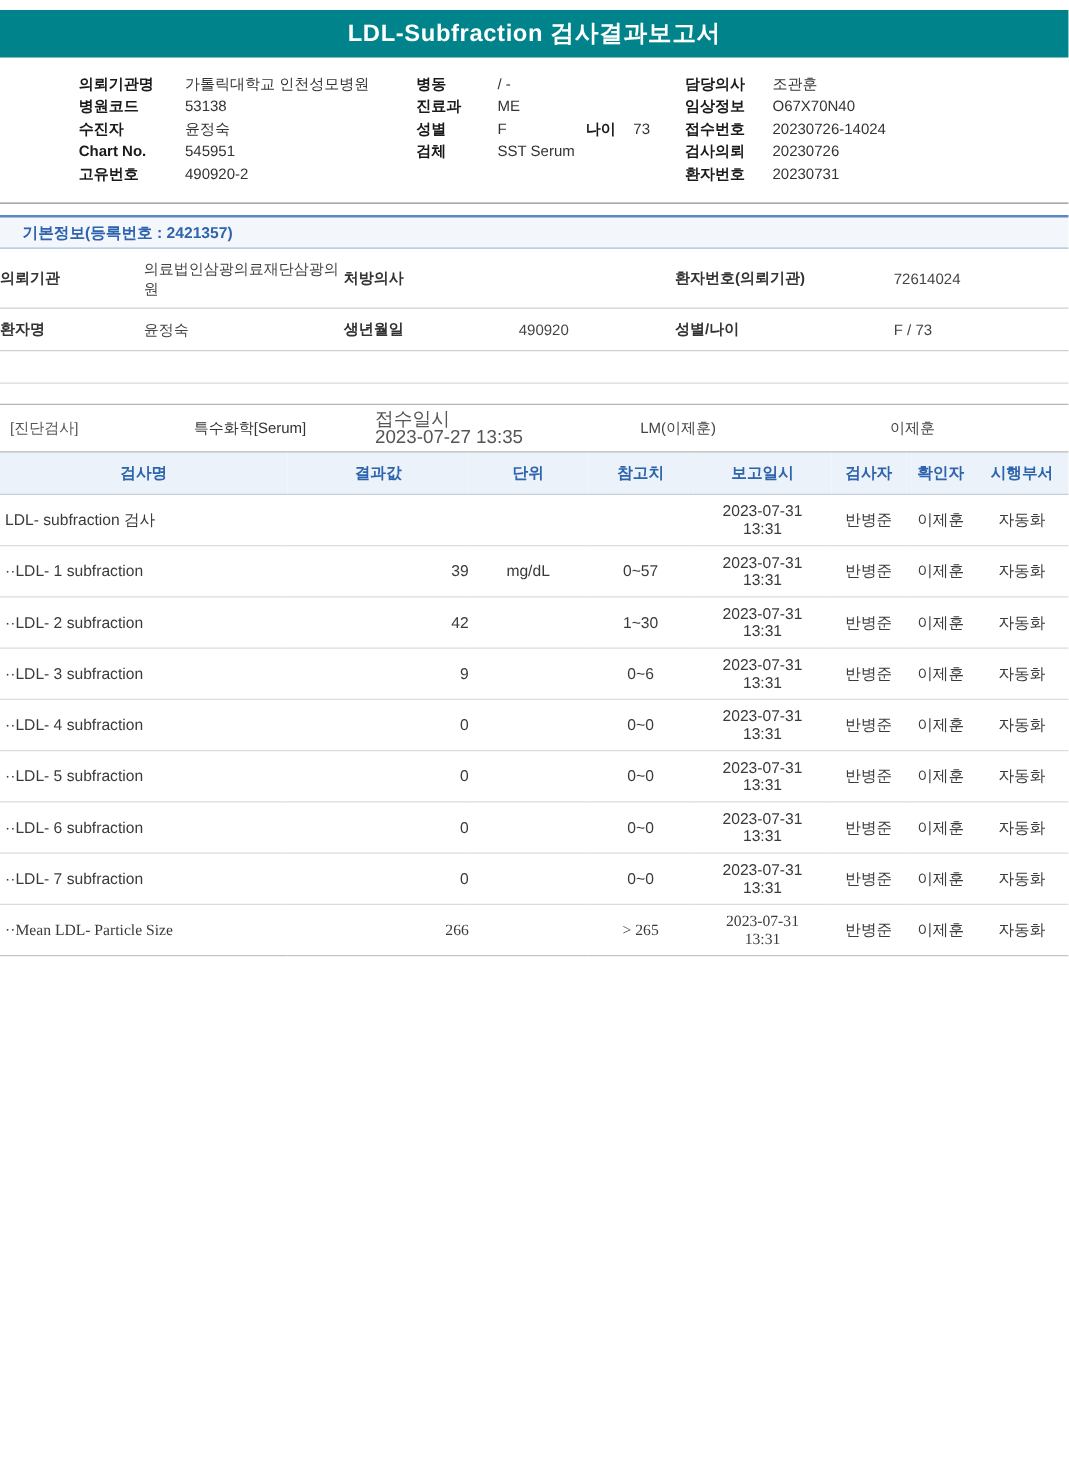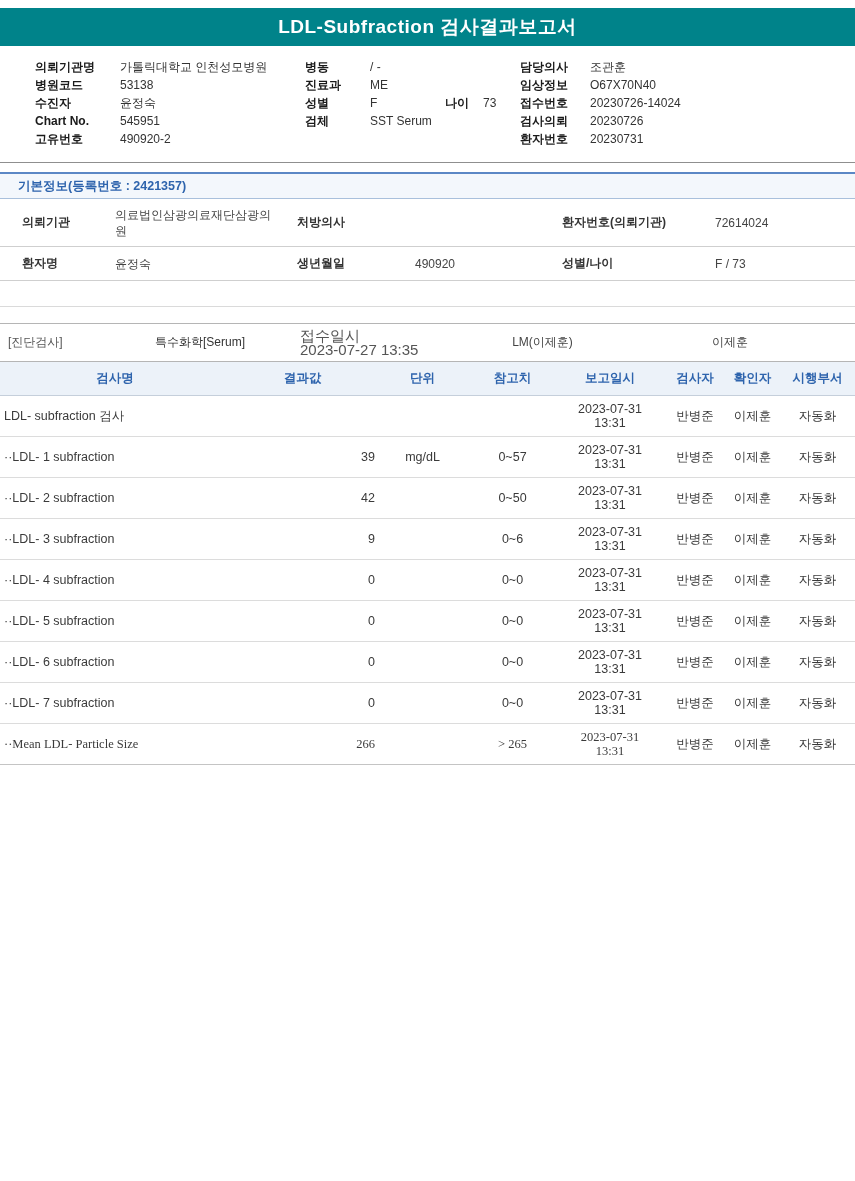--- a/index.html
+++ b/index.html
@@ -17,21 +17,21 @@
     background:var(--banner-color,#00838A);
     display:flex; align-items:center; justify-content:center;
   }
   .banner .title { color:#ffffff; font-size:19px; font-weight:bold; letter-spacing:.5px; }
 
   
   .header-info { display:flex; padding:12px 0 0 35px; }
   .hcol1 { width:270px; }
   .hcol2 { width:215px; }
   .hcol3 { flex:1; }
-  .hrow { display:flex; line-height:18px; font-size:12px; }
+  .hrow { display:flex; line-height:18px; font-size:12px;margin-left:28px; }
   .hlabel { font-weight:bold; color:#1a1a1a; flex-shrink:0; }
   .hcol1 .hlabel { width:85px; }
   .hcol2 .hlabel { width:65px; }
   .hcol3 .hlabel { width:70px; }
   .hvalue { color:#333333; }
   .hvalue.short { width:75px; }
   .hlabel.inline { width:auto; margin-right:14px; }
 
   .divider { margin-top:14px; border-bottom:1px solid #8f8f8f; }
 
@@ -48,21 +48,21 @@
   
   .info-row {
     display:grid;
     grid-template-columns:110px 165px 135px 130px 170px 1fr;
     align-items:center;
     border-bottom:1px solid #cfcfcf;
     font-size:12px;
   }
   .info-row.tall { min-height:48px; }
   .info-row.short { min-height:34px; }
-  .ilabel { font-weight:bold; color:#333333; padding-left:22px; }
+  .ilabel { font-weight:bold; color:#333333; }
   .ivalue { color:#444444; padding-left:5px; line-height:16px; padding-top:4px; padding-bottom:4px; }
 
   .empty-strip { height:26px; border-bottom:1px solid #dadada; }
   .gap { height:16px; }
 
   
   .test-meta {
     display:flex; align-items:center;
     height:38px;
     border-top:1px solid #b5b5b5;
@@ -265,21 +265,21 @@
     </td>
     <td class="c-tester">반병준</td>
     <td class="c-verifier">이제훈</td>
     <td class="c-dept">자동화</td>
   </tr>
 
   <tr>
     <td class="c-name">··LDL- 2 subfraction</td>
     <td class="c-result">42</td>
     <td class="c-unit"></td>
-    <td class="c-ref">0~50</td>
+    <td class="c-ref">1~30</td>
     <td class="c-date">
       <div>2023-07-31</div>
       <div>13:31</div>
     </td>
     <td class="c-tester">반병준</td>
     <td class="c-verifier">이제훈</td>
     <td class="c-dept">자동화</td>
   </tr>
 
   <tr>

